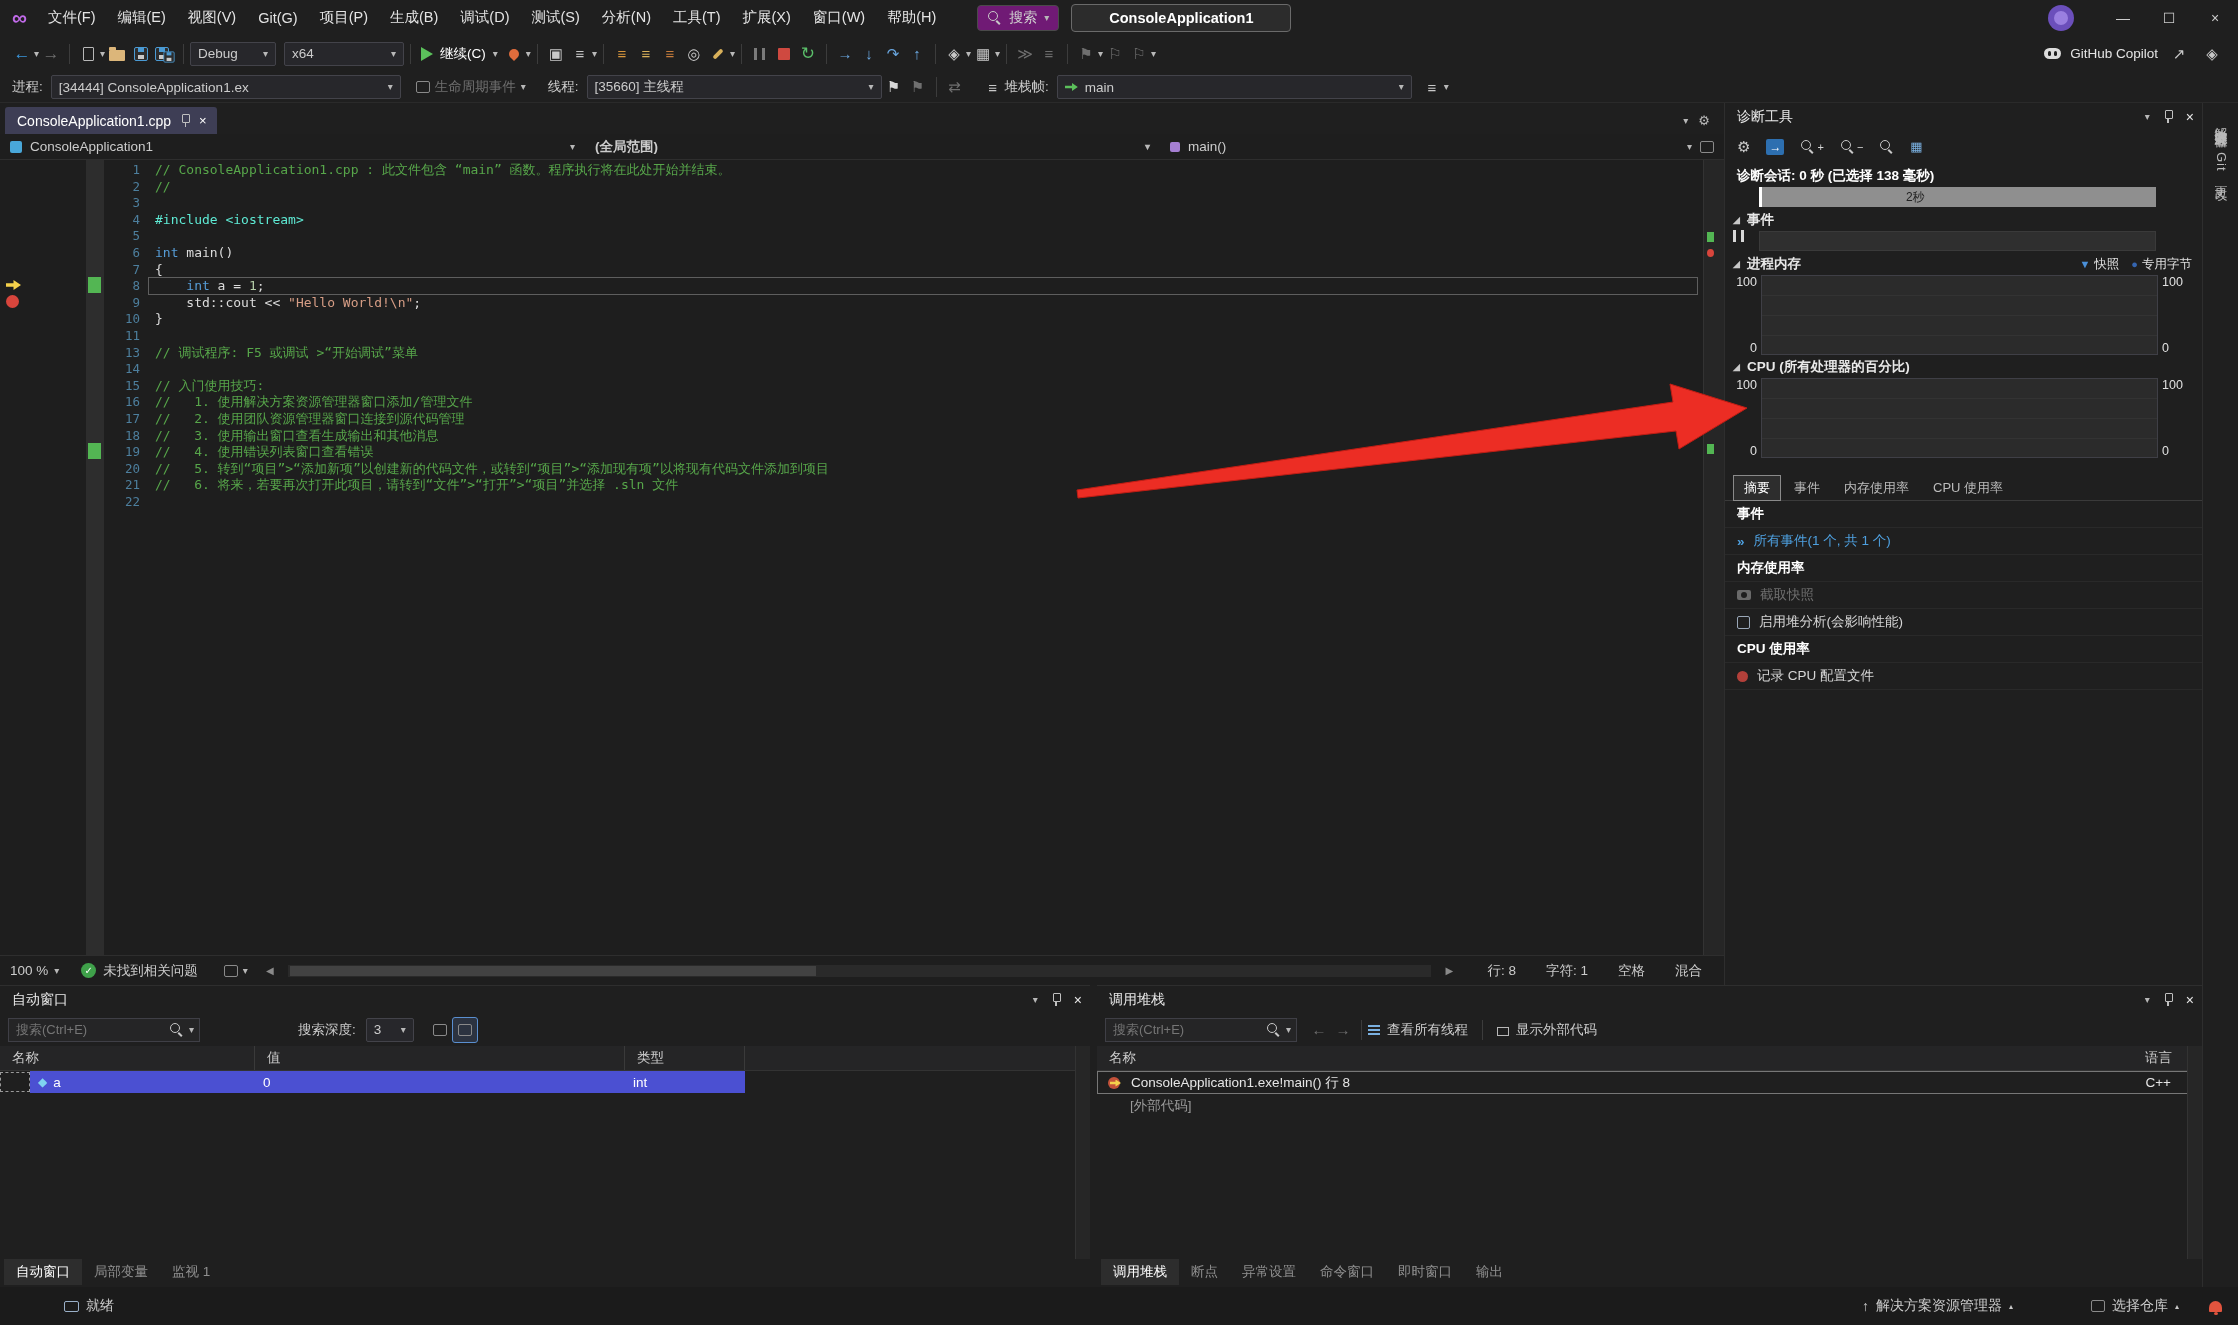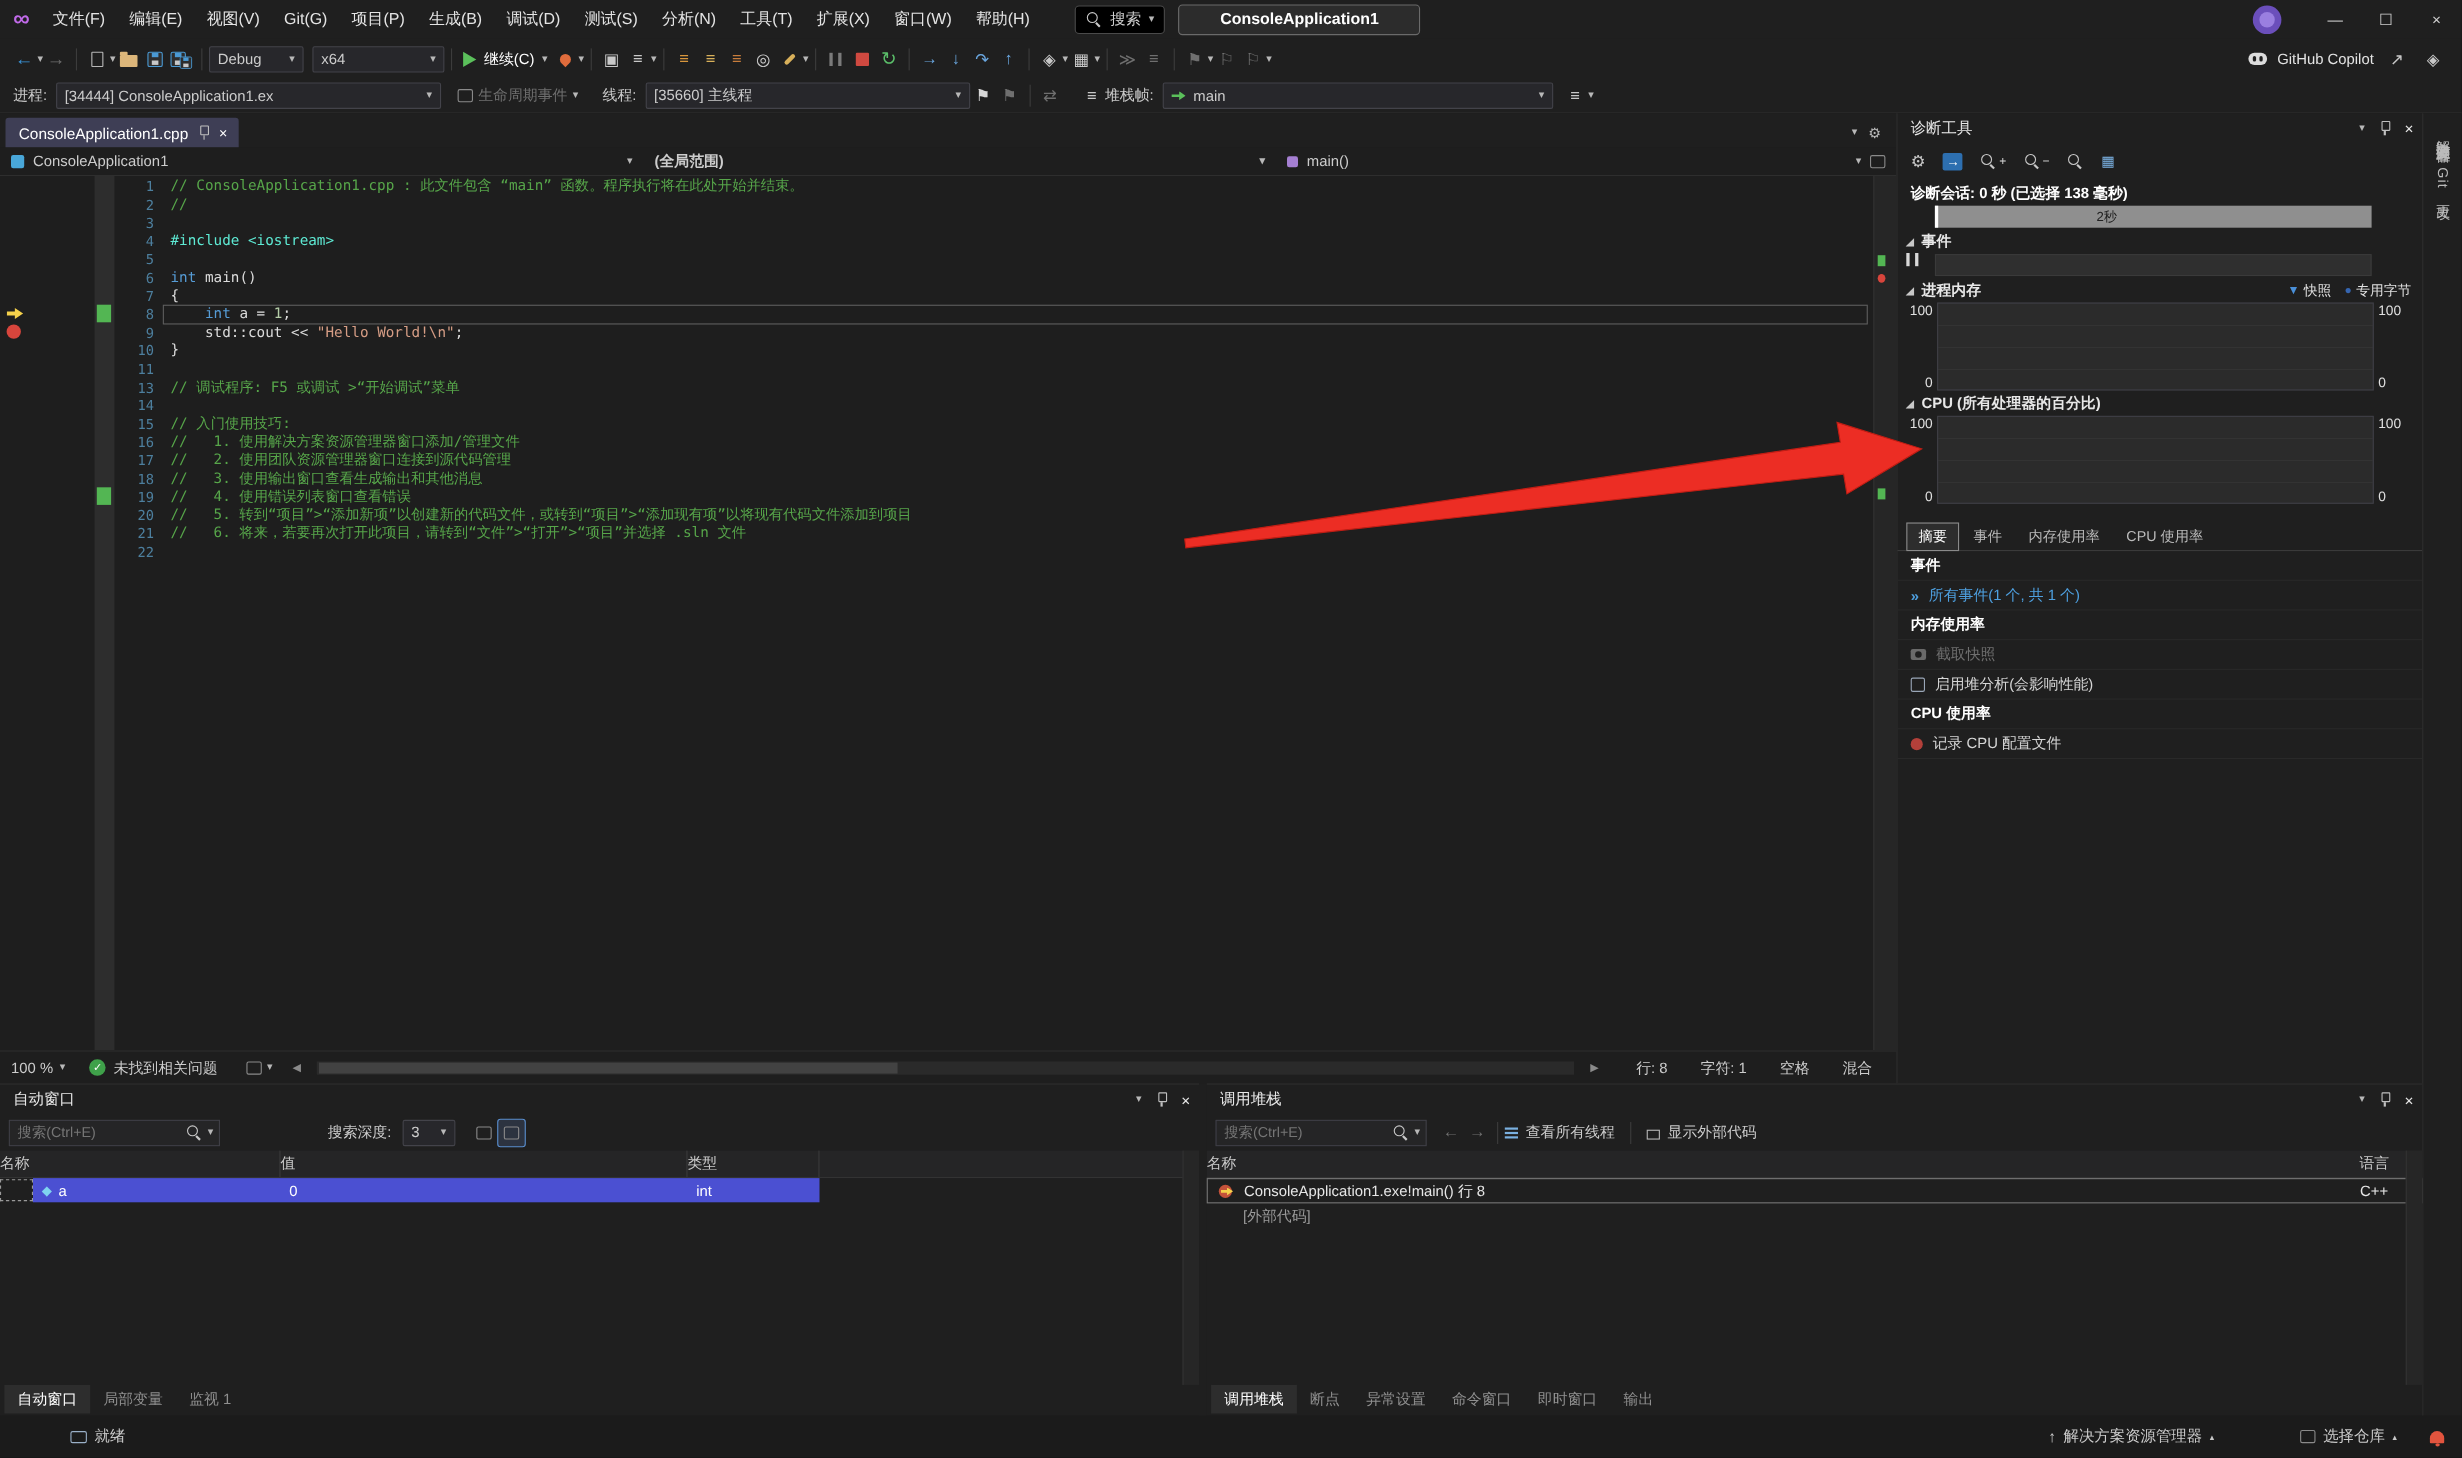--- a/index.html
+++ b/index.html
@@ -13,21 +13,21 @@
   .ic{display:inline-flex;align-items:center;justify-content:center;min-width:24px;height:24px;
       color:#c8c8c8;font-size:15px;border-radius:3px;flex:none;}
   .gicon{width:14px;height:12px;border:1.5px solid #8a8a8a;border-radius:2px;flex:none;box-sizing:border-box;}
   .dd{display:flex;align-items:center;background:#27272b;border:1px solid #43434a;height:24px;
       padding:0 7px;color:#cccccc;font-size:13.5px;border-radius:2px;box-sizing:border-box;flex:none;}
   .dd .caret{margin-left:auto;padding-left:8px;}
   
   .titlebar{left:0;top:0;width:2238px;height:35px;background:#1f1f1f;display:flex;align-items:center;}
   .vslogo{color:#c06ae8;font-size:21px;font-weight:bold;margin:0 10px 0 12px;}
   .menuitem{padding:0 11px;height:35px;display:flex;align-items:center;color:#e4e4e4;font-size:14.5px;}
-  .tb-search{display:flex;align-items:center;gap:7px;background:#000000;border:1px solid #4a4a4a;
+  .tb-search{display:flex;align-items:center;gap:7px;background:#701a75;border:1px solid #4a4a4a;
              border-radius:4px;height:24px;padding:0 9px;margin-left:30px;color:#cfcfcf;}
   .tb-title{display:flex;align-items:center;justify-content:center;background:#2c2c2c;border:1px solid #6a6a6a;
             border-radius:4px;height:26px;width:218px;margin-left:12px;color:#ffffff;font-weight:bold;font-size:14.5px;}
   .avatar{width:26px;height:26px;border-radius:50%;background:#6b4fbb;position:relative;flex:none;}
   .avatar::after{content:"";position:absolute;inset:6px;border-radius:50%;background:#9a7fe0;}
   .winbtn{width:46px;height:35px;display:flex;align-items:center;justify-content:center;color:#cccccc;font-size:14px;}
   
   .toolbar1{left:0;top:35px;width:2238px;height:37px;display:flex;align-items:center;padding-left:10px;box-sizing:border-box;}
   .toolbar2{left:0;top:72px;width:2238px;height:31px;display:flex;align-items:center;padding-left:12px;box-sizing:border-box;border-bottom:1px solid #2a2a2a;}
   .lbl{color:#cccccc;font-size:13.5px;flex:none;}
@@ -129,21 +129,21 @@
           display:flex;flex-direction:column;align-items:center;gap:26px;padding-top:14px;}
   .vtab{writing-mode:vertical-rl;color:#bbbbbb;font-size:13px;letter-spacing:1px;}
   
   .bpanel{top:985px;height:302px;background:#1f1f1f;border-top:1px solid #2e2e2e;box-sizing:border-box;position:absolute;}
   .autos{left:0;width:1090px;}
   .callstack{left:1097px;width:1105px;}
   .ptoolbar{display:flex;align-items:center;height:33px;padding-left:8px;}
   .searchbox{display:flex;align-items:center;width:192px;height:24px;background:#252526;border:1px solid #3f3f46;box-sizing:border-box;padding:0 5px;gap:5px;}
   .searchbox input{flex:1;min-width:0;background:transparent;border:none;outline:none;color:#bbbbbb;font-size:13px;font-family:"Liberation Sans",sans-serif;}
   .colhead{display:flex;height:24px;background:#252526;border-bottom:1px solid #333;color:#cccccc;font-size:13.5px;align-items:center;}
-  .colcell{box-sizing:border-box;border-right:1px solid #3a3a3a;height:100%;display:flex;align-items:center;}
+  .colcell{box-sizing:border-box;padding-left:12px;border-right:1px solid #3a3a3a;height:100%;display:flex;align-items:center;}
   .autosrow{display:flex;align-items:center;height:22px;font-size:13.5px;}
   .rowgutter{width:30px;height:20px;border:1px dashed #9a9a9a;box-sizing:border-box;flex:none;}
   .selband{display:flex;align-items:center;width:715px;height:22px;background:#4b50d2;color:#ffffff;}
   .selcell{box-sizing:border-box;display:flex;align-items:center;gap:6px;padding-left:8px;height:100%;}
   .bottom-tabs{position:absolute;left:0;bottom:0;height:28px;display:flex;align-items:flex-start;padding-left:4px;}
   .btab{padding:4px 12px;font-size:13.5px;color:#8f8f8f;}
   .btab.active{background:#2d2d2d;color:#ffffff;}
   .csrow{display:flex;align-items:center;height:23px;font-size:13.5px;color:#e6e6e6;box-sizing:border-box;}
   .csrow.current{border:1px solid #777777;}
   .pscroll{position:absolute;right:0;top:60px;bottom:28px;width:14px;background:#262626;border-left:1px solid #333;}

